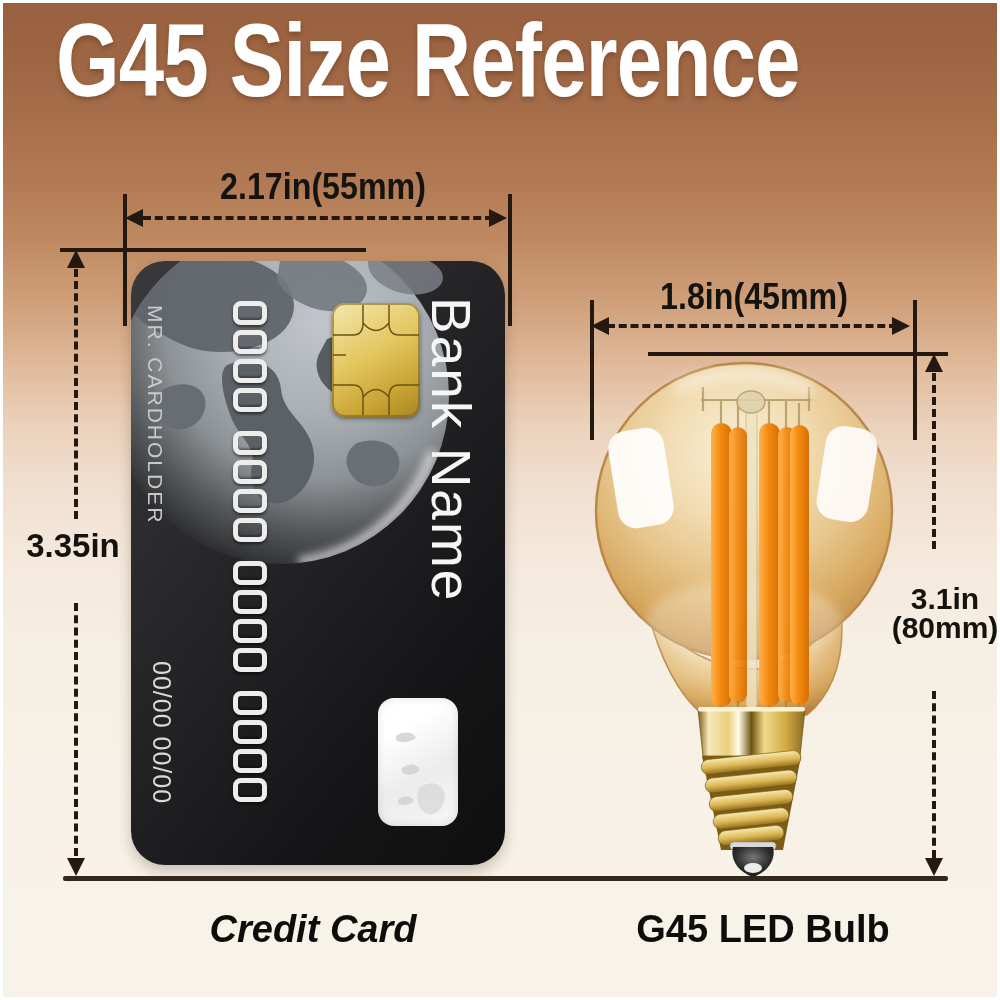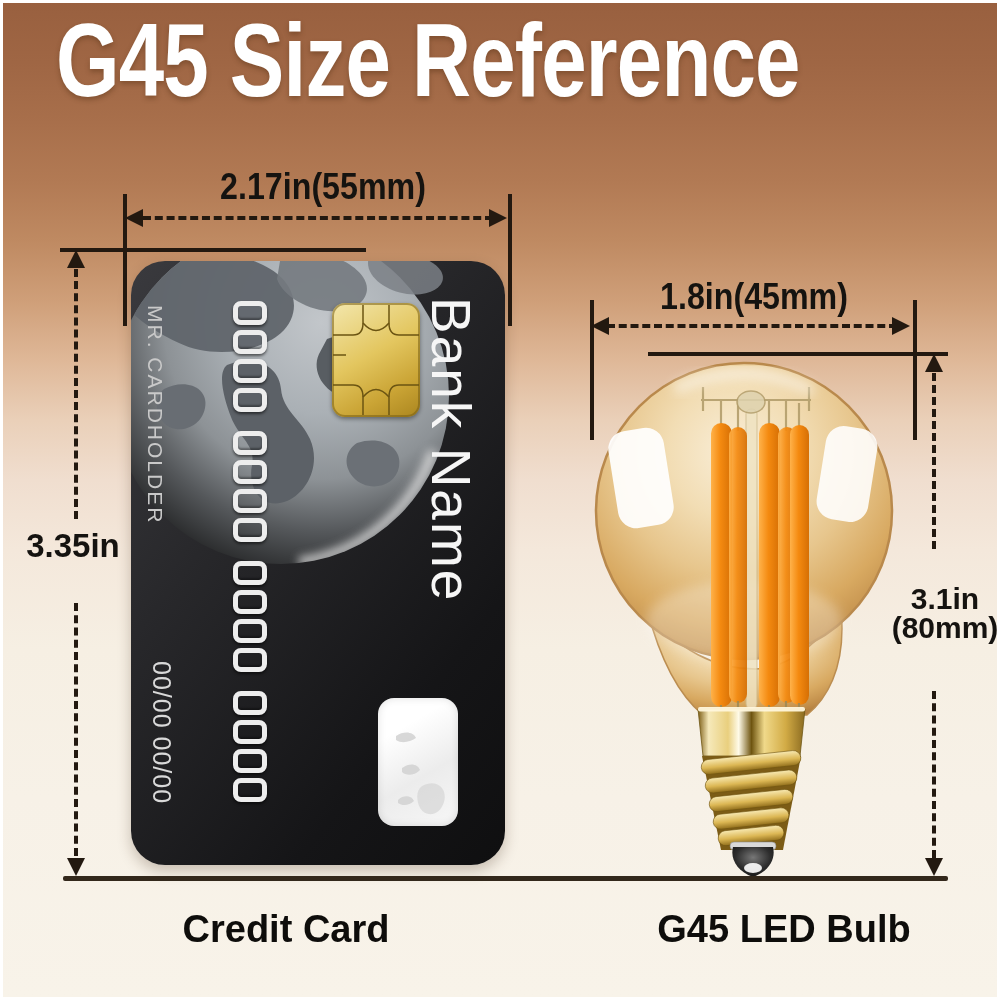--- a/index.html
+++ b/index.html
@@ -297,16 +297,16 @@
         <rect x="130" y="458" width="76" height="15" rx="7.5" fill="url(#thrG)" stroke="#6e5310" stroke-width=".6" transform="rotate(-6 168 465)"></rect>
         <rect x="135" y="475" width="66" height="15" rx="7.5" fill="url(#thrG)" stroke="#6e5310" stroke-width=".6" transform="rotate(-6 168 482)"></rect>
         <rect x="147" y="489" width="46" height="8" rx="4" fill="#d9d9d9" stroke="#8f8f8f" stroke-width=".6"></rect>
         <path d="M150 494 L190 494 C 193 506 186 518 170 524 C 154 518 147 506 150 494 Z" fill="url(#tipG)"></path>
         <ellipse cx="170" cy="515" rx="9" ry="5" fill="#ffffff" opacity=".9"></ellipse>
       </g>
     </svg>
   </div>
 
   <div class="baseline"></div>
-  <div class="footer-label" style="left:133px;">Credit Card</div>
-  <div class="footer-label" style="left:631px;">G45 LED Bulb</div>
+  <div class="footer-label" style="left:160px;font-style:italic;">Credit Card</div>
+  <div class="footer-label" style="left:610px;">G45 LED Bulb</div>
 
 </div>
 
 </body></html>

